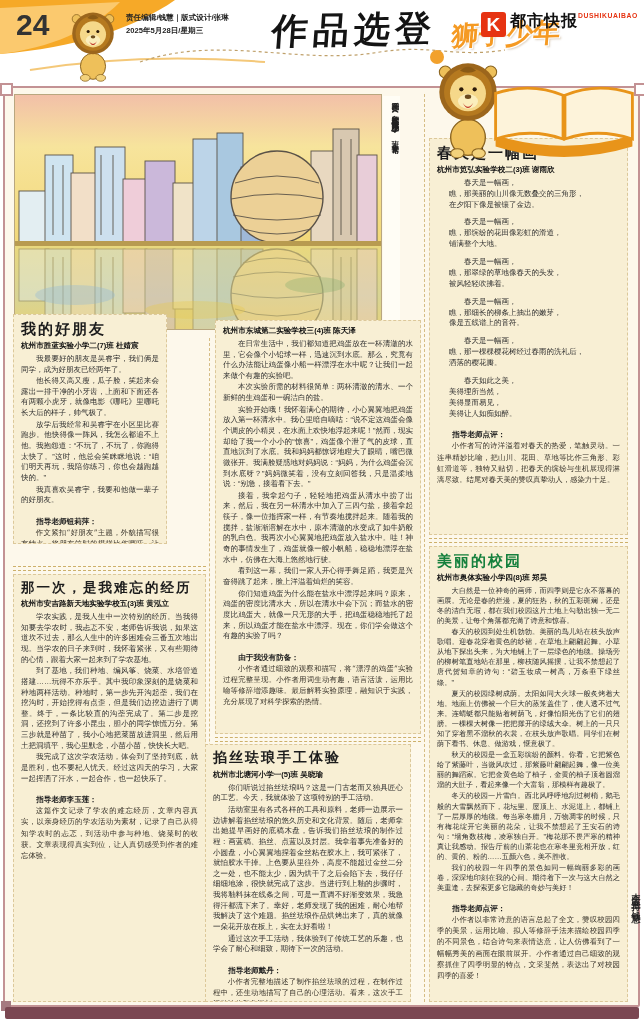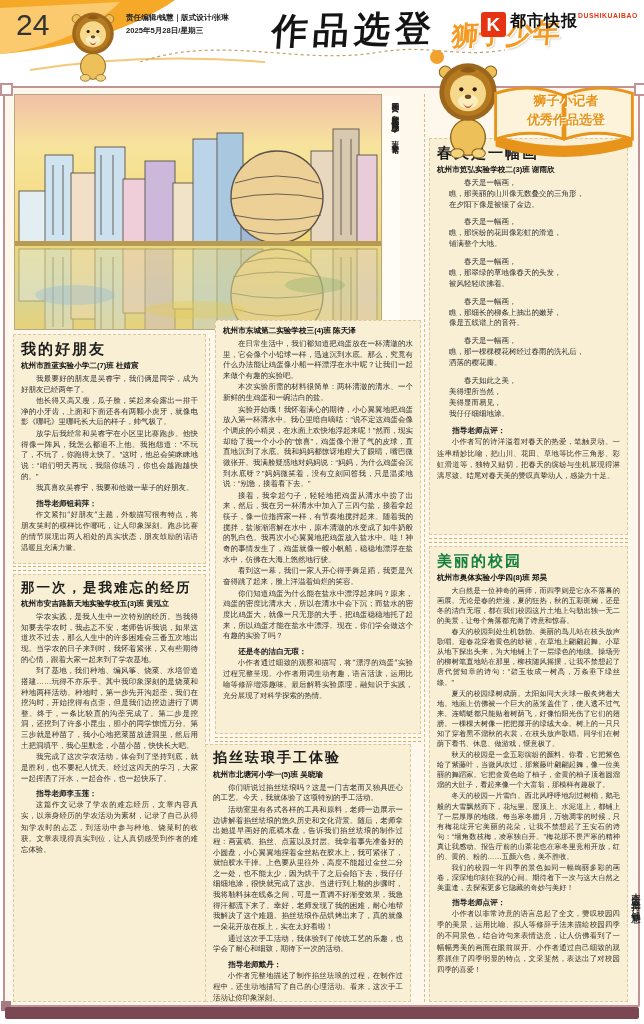--- a/index.html
+++ b/index.html
@@ -1,21 +1,21 @@
 <!DOCTYPE html>
 <html><head>
 <meta charset="utf-8">
 <style>
   html,body{margin:0;padding:0;background:#fff;}
   #page{position:relative;width:644px;height:1024px;background:#fff;overflow:hidden;
         font-family:"Liberation Sans","DejaVu Sans",sans-serif;color:#2e2e2e;}
   
   .header{position:absolute;left:0;top:0;width:644px;height:88px;background:#fff;}
   .swoosh{position:absolute;left:0;top:0;}
-  .page-num{position:absolute;left:16px;top:8px;font-size:30px;font-weight:400;color:#333;}
+  .page-num{position:absolute;left:16px;top:8px;font-size:30px;font-weight:700;color:#333;}
   .edition{position:absolute;left:126px;top:12px;font-size:7.6px;line-height:1.7;font-weight:700;color:#222;}
   .main-title{position:absolute;left:272px;top:6px;font-size:36px;font-weight:700;letter-spacing:5px;
       color:#141414;font-family:"Liberation Serif","DejaVu Serif",serif;transform:skewX(-5deg) rotate(-1deg);}
   .brand{position:absolute;left:452px;top:16px;font-size:27px;font-weight:900;color:#f59a23;
       font-family:"Liberation Serif",serif;transform:skewX(-7deg) rotate(-2deg);
       text-shadow:1px 1px 0 #fff,-1px -1px 0 #fff,2px 2px 2px rgba(120,70,0,.25);}
   .masthead{position:absolute;right:6px;top:12px;display:flex;align-items:flex-start;gap:4px;}
   .k-box{width:25px;height:25px;background:#e63312;color:#fff;font-weight:900;font-size:19px;
       display:flex;align-items:center;justify-content:center;border-radius:3px;}
   .mh-txt{display:flex;flex-direction:row;}
@@ -46,21 +46,21 @@
   .block{position:absolute;background:#f8efd4;border:1px dashed #dcc89a;box-sizing:border-box;
       padding:5px 7px 4px;overflow:hidden;z-index:2;}
   .article-title{margin:0 0 3px;font-family:"Liberation Serif","DejaVu Serif",serif;
       font-weight:800;font-size:15px;letter-spacing:2px;color:#1c1c1c;line-height:1.2;}
   .red .article-title{color:#15803d;}
   .byline{font-size:7.6px;font-weight:700;color:#111;margin-bottom:3px;line-height:1.3;}
   .body .para{font-size:7.5px;line-height:1.42;color:#2f2f2f;text-align:justify;text-indent:2em;margin:0 0 1px;}
   .body .stanza{font-size:7.5px;line-height:1.45;color:#2f2f2f;text-indent:2em;white-space:pre-line;margin:0 12px 7px;}
   .tight .body .para{font-size:7.2px;line-height:1.4;}
   .teacher{font-family:"DejaVu Serif","Liberation Serif",serif;font-weight:700;font-size:7.6px;
-      color:#222;text-indent:2em;margin-top:5px;}
+      color:#222;text-indent:2em;margin-top:11px;}
   .comment{font-family:"DejaVu Serif","Liberation Serif",serif;font-size:7.4px;line-height:1.5;
       color:#38332a;text-align:justify;text-indent:2em;}
   
   .host-vert{position:absolute;left:629px;top:886px;height:118px;writing-mode:vertical-rl;
       font-size:9px;letter-spacing:3px;color:#222;font-weight:700;z-index:6;}
 </style>
 </head>
 <body>
 
 <svg width="0" height="0" style="position:absolute" aria-hidden="true">
@@ -118,24 +118,20 @@
   <div class="badge">
     <svg class="badge-lion" width="80" height="108" viewBox="0 0 60 80">
         <use href="#lion"></use>
       </svg>
     <svg class="badge-book" width="152" height="92" viewBox="0 0 160 96">
       <path d="M8,64 Q80,86 152,64 L152,76 Q80,98 8,76 Z" fill="#e8941a"></path>
       <path d="M8,20 Q45,8 79,22 L79,68 Q45,56 8,68 Z" fill="#fdf3da" stroke="#e8941a" stroke-width="3"></path>
       <path d="M152,20 Q115,8 81,22 L81,68 Q115,56 152,68 Z" fill="#fdf3da" stroke="#e8941a" stroke-width="3"></path>
       <line x1="80" y1="22" x2="80" y2="68" stroke="#e8941a" stroke-width="2"></line>
     </svg>
-    <div class="badge-text">
-      <div>狮子小记者</div>
-      <div>优秀作品选登</div>
-    </div>
   </div>
 
   <div class="frame"></div>
   <div class="corner" style="left:0;top:83px"></div>
   <div class="corner" style="left:634px;top:83px"></div>
   <div class="bottom-step"></div>
   <div class="bottom-bar"></div>
 
   <div class="painting">
     <svg width="366" height="234" viewBox="0 0 366 234">
@@ -186,21 +182,21 @@
       <ellipse cx="60" cy="200" rx="40" ry="10" fill="#8fb8d8" opacity="0.35"></ellipse>
       <ellipse cx="300" cy="190" rx="30" ry="8" fill="#7aa86a" opacity="0.30"></ellipse>
       <ellipse cx="180" cy="215" rx="50" ry="9" fill="#e8c84a" opacity="0.35"></ellipse>
     </svg>
   </div>
   <div class="caption">插图作：《印象滨江》杭州市江晖小学二(2)班 鲁未诺</div>
 
   <div class="vsep" style="left:209px;top:338px;height:664px"></div>
   <div class="vsep" style="left:424px;top:94px;height:908px"></div>
 
-  <div class="block" style="left:13px;top:334px;width:193px;height:230px">
+  <div class="block" style="left:13px;top:314px;width:154px;height:230px">
     <h2 class="article-title">我的好朋友</h2>
     <div class="byline">杭州市胜蓝实验小学二(7)班 杜婧宸</div>
     <div class="body">
         <div class="para">我最要好的朋友是吴睿宇，我们俩是同学，成为好朋友已经两年了。</div>
         <div class="para">他长得又高又瘦，瓜子脸，笑起来会露出一排干净的小牙齿，上面和下面还各有两颗小虎牙，就像电影《哪吒》里哪吒长大后的样子，帅气极了。</div>
         <div class="para">放学后我经常和吴睿宇在小区里比赛跑步。他快得像一阵风，我怎么都追不上他。我抱怨道：“不玩了，不玩了，你跑得太快了。”这时，他总会笑眯眯地说：“咱们明天再玩，我陪你练习，你也会越跑越快的。”</div>
         <div class="para">我真喜欢吴睿宇，我要和他做一辈子的好朋友。</div>
       </div>
     <div class="teacher">指导老师钮莉萍：</div>
     <div class="comment">作文紧扣“好朋友”主题，外貌描写很有特点，将朋友笑时的模样比作哪吒，让人印象深刻。跑步比赛的情节展现出两人相处的真实状态，朋友鼓励的话语温暖且充满力量。</div>
@@ -221,21 +217,21 @@
   <div class="block" style="left:215px;top:320px;width:206px;height:414px">
     <div class="byline">杭州市东城第二实验学校三(4)班 陈天泽</div>
     <div class="body">
         <div class="para">在日常生活中，我们都知道把鸡蛋放在一杯清澈的水里，它会像个小铅球一样，迅速沉到水底。那么，究竟有什么办法能让鸡蛋像小船一样漂浮在水中呢？让我们一起来做个有趣的实验吧。</div>
         <div class="para">本次实验所需的材料很简单：两杯清澈的清水、一个新鲜的生鸡蛋和一碗洁白的盐。</div>
         <div class="para">实验开始哦！我怀着满心的期待，小心翼翼地把鸡蛋放入第一杯清水中。我心里暗自嘀咕：“说不定这鸡蛋会像个调皮的小精灵，在水面上欢快地浮起来呢！”然而，现实却给了我一个小小的“惊喜”，鸡蛋像个泄了气的皮球，直直地沉到了水底。我和妈妈都惊讶地瞪大了眼睛，嘴巴微微张开。我满脸疑惑地对妈妈说：“妈妈，为什么鸡蛋会沉到水底呀？”妈妈微笑着，没有立刻回答我，只是温柔地说：“别急，接着看下去。”</div>
         <div class="para">接着，我拿起勺子，轻轻地把鸡蛋从清水中捞了出来，然后，我在另一杯清水中加入了三四勺盐，接着拿起筷子，像一位指挥家一样，有节奏地搅拌起来。随着我的搅拌，盐渐渐溶解在水中，原本清澈的水变成了如牛奶般的乳白色。我再次小心翼翼地把鸡蛋放入盐水中。哇！神奇的事情发生了，鸡蛋就像一艘小帆船，稳稳地漂浮在盐水中，仿佛在大海上悠然地行驶。</div>
         <div class="para">看到这一幕，我们一家人开心得手舞足蹈，我更是兴奋得跳了起来，脸上洋溢着灿烂的笑容。</div>
         <div class="para">你们知道鸡蛋为什么能在盐水中漂浮起来吗？原来，鸡蛋的密度比清水大，所以在清水中会下沉；而盐水的密度比鸡蛋大，就像一只无形的大手，把鸡蛋稳稳地托了起来，所以鸡蛋才能在盐水中漂浮。现在，你们学会做这个有趣的实验了吗？</div>
       </div>
-    <div class="teacher">还是冬的洁白无瑕：</div>
+    <div class="teacher">由于我没有防备：</div>
     <div class="comment">小作者通过细致的观察和描写，将“漂浮的鸡蛋”实验过程完整呈现。小作者用词生动有趣，语言活泼，运用比喻等修辞增添趣味。最后解释实验原理，融知识于实践，充分展现了对科学探索的热情。</div>
   </div>
   <div class="hsep" style="left:215px;top:737px;width:206px"></div>
   <div class="block" style="left:205px;top:744px;width:206px;height:258px">
     <h2 class="article-title" style="font-size:14px">掐丝珐琅手工体验</h2>
     <div class="byline">杭州市北塘河小学一(5)班 吴晓瑜</div>
     <div class="body">
         <div class="para">你们听说过掐丝珐琅吗？这是一门古老而又独具匠心的工艺。今天，我就体验了这项特别的手工活动。</div>
         <div class="para">活动室里有各式各样的工具和原料，老师一边展示一边讲解着掐丝珐琅的悠久历史和文化背景。随后，老师拿出她提早画好的底稿木盘，告诉我们掐丝珐琅的制作过程：画蓝稿、掐丝、点蓝以及封层。我拿着事先准备好的小圆盘，小心翼翼地捏着金丝粘在胶水上，我可紧张了，就怕胶水干掉。上色要从里往外，高度不能超过金丝二分之一处，也不能太少，因为烘干了之后会陷下去，我仔仔细细地涂，很快就完成了这步。当进行到上釉的步骤时，我将釉料抹在线条之间，可是一直调不好渐变效果，我急得汗都流下来了。幸好，老师发现了我的困难，耐心地帮我解决了这个难题。掐丝珐琅作品烘烤出来了，真的就像一朵花开放在板上，实在太好看啦！</div>
         <div class="para">通过这次手工活动，我体验到了传统工艺的乐趣，也学会了耐心和细致，期待下一次的活动。</div>
@@ -259,21 +255,21 @@
 被风轻轻吹拂着。</div>
         <div class="stanza">春天是一幅画，
 瞧，那细长的柳条上抽出的嫩芽，
 像是五线谱上的音符。</div>
         <div class="stanza">春天是一幅画，
 瞧，那一棵棵樱花树经过春雨的洗礼后，
 洒落的樱花瓣。</div>
         <div class="stanza">春天如此之美，
 美得理所当然，
 美得显而易见，
-我仔仔细细地涂。</div>
+美得让人如痴如醉。</div>
       </div>
     <div class="teacher">指导老师点评：</div>
     <div class="comment">小作者写的诗洋溢着对春天的热爱，笔触灵动。一连串精妙比喻，把山川、花田、草地等比作三角形、彩虹滑道等，独特又贴切，把春天的缤纷与生机展现得淋漓尽致。结尾对春天美的赞叹真挚动人，感染力十足。</div>
   </div>
   <div class="hsep" style="left:429px;top:538px;width:199px"></div>
   <div class="block red tight" style="left:429px;top:546px;width:199px;height:456px">
     <h2 class="article-title">美丽的校园</h2>
     <div class="byline">杭州市奥体实验小学四(8)班 郑昊</div>
     <div class="body">
         <div class="para">大自然是一位神奇的画师，而四季则是它永不落幕的画展。无论是春的烂漫，夏的狂热，秋的五彩斑斓，还是冬的洁白无瑕，都在我们校园这片土地上勾勒出独一无二的美景，让每个角落都充满了诗意和惊喜。</div>

